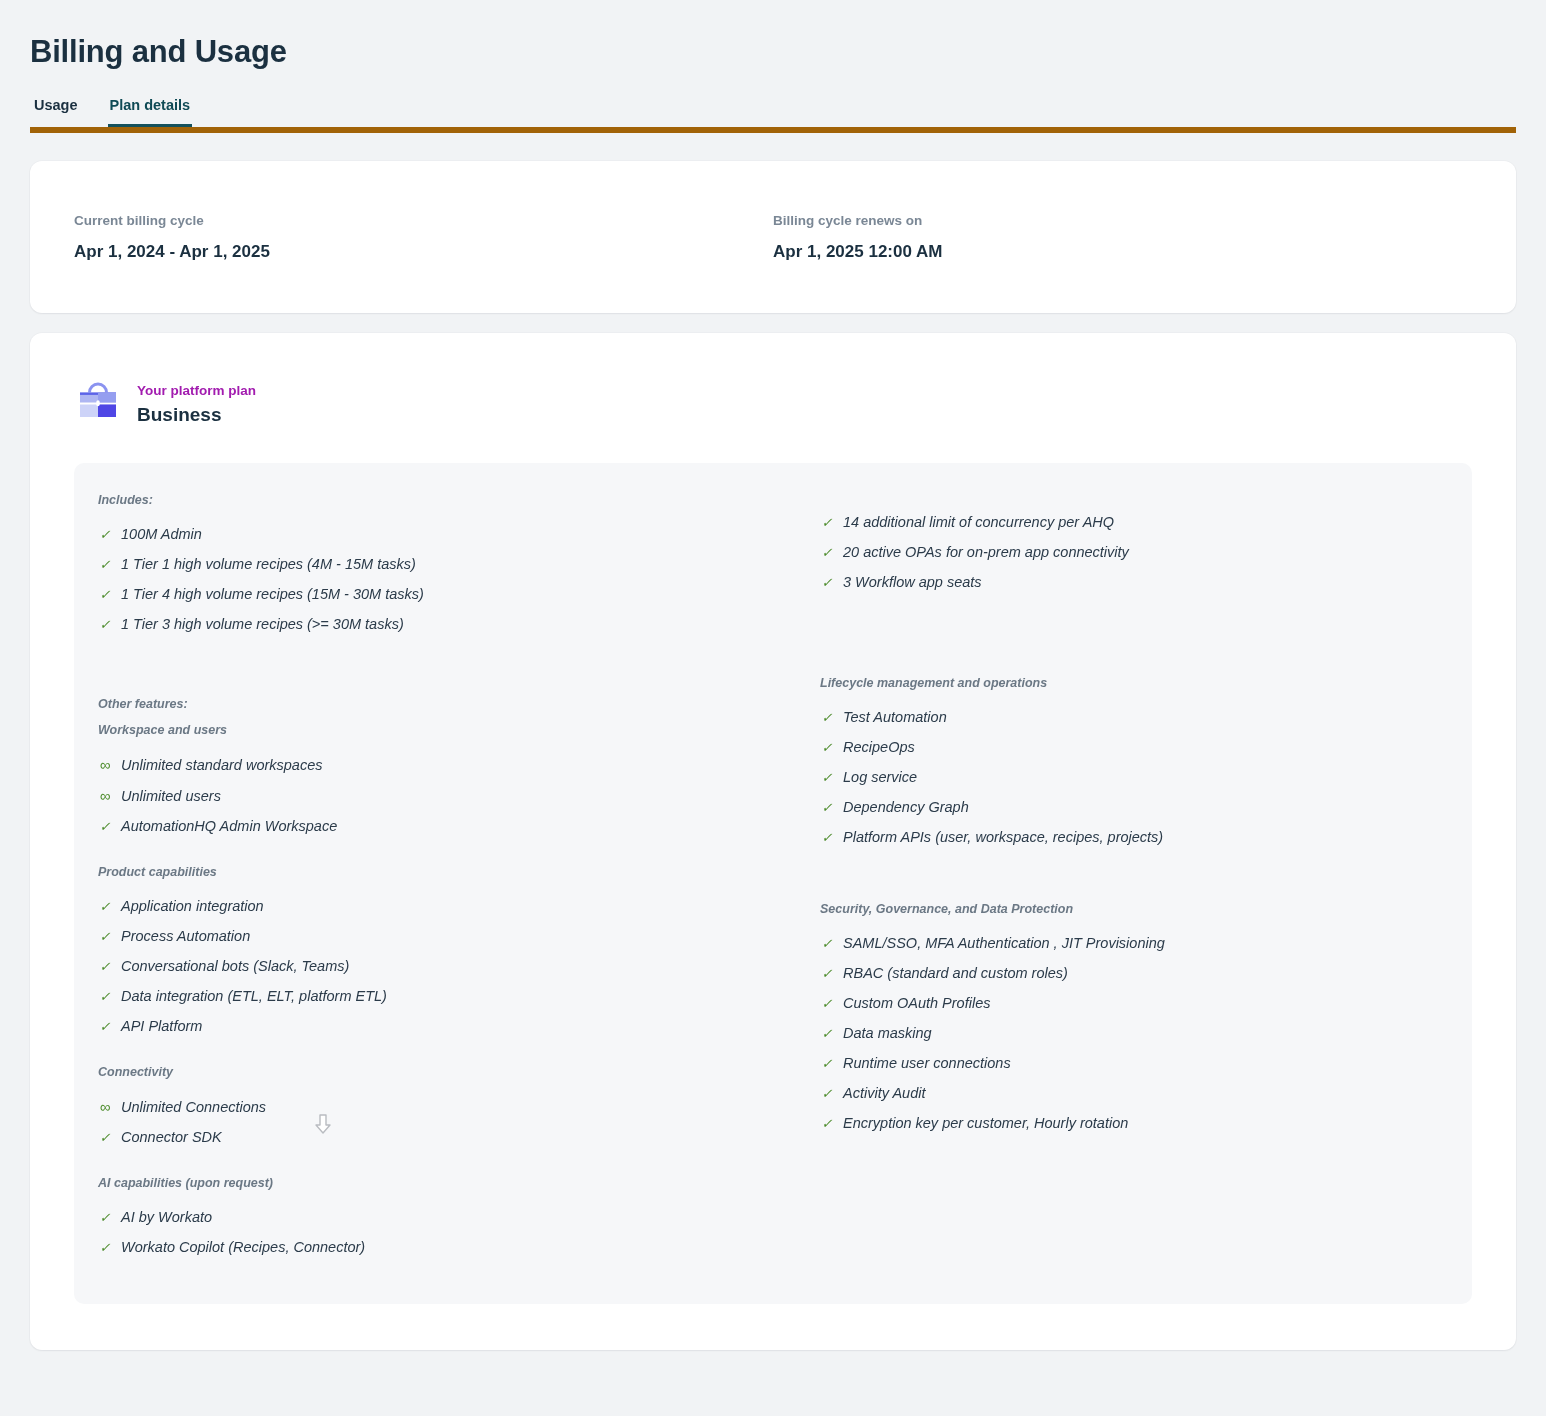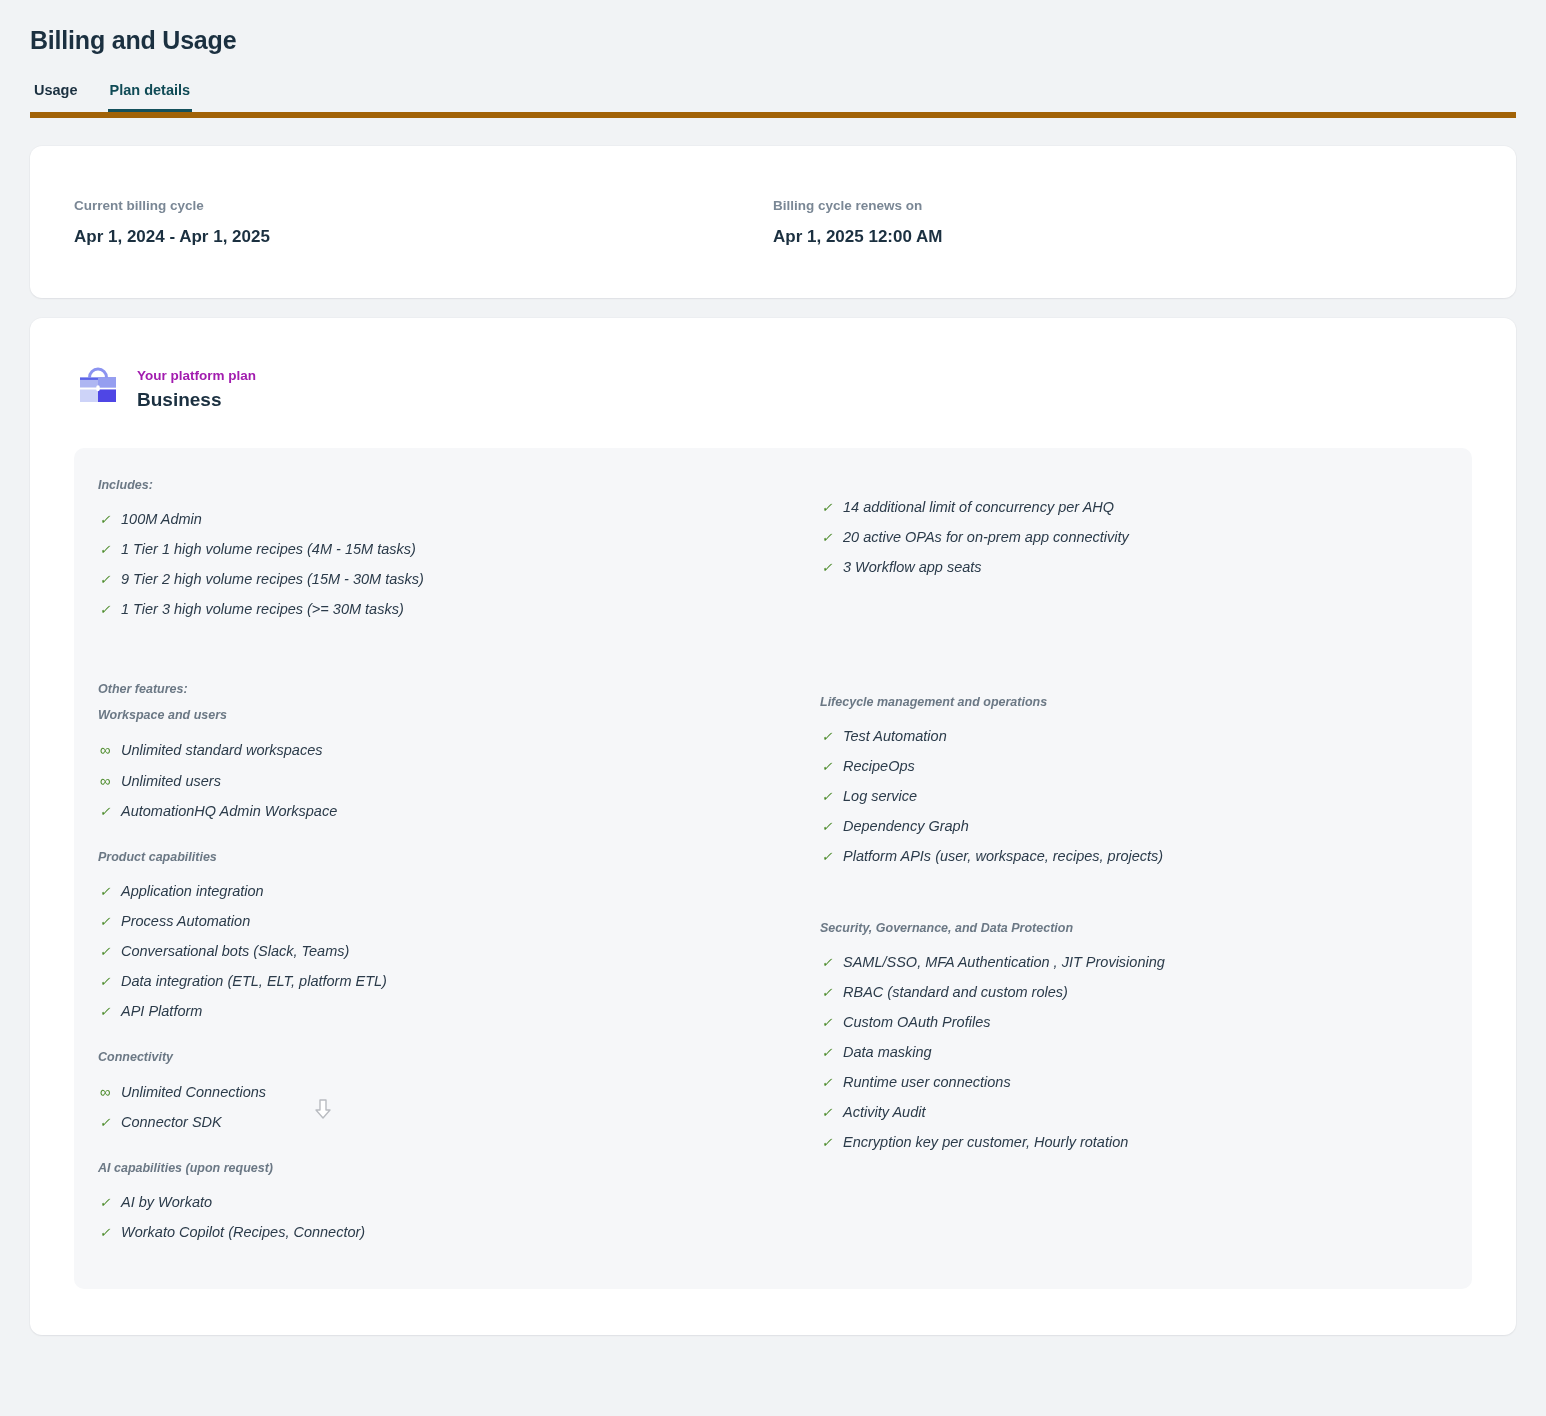--- a/index.html
+++ b/index.html
@@ -12,25 +12,25 @@
     background: #f1f3f5;
     font-family: "Liberation Sans", sans-serif;
     color: #1f2d3d;
     overflow: hidden;
   }
 
   .page { padding: 0 30px; }
 
   
   .page-title {
-    font-size: 25px;
+    font-size: 31px;
     font-weight: bold;
     color: #1b3040;
     letter-spacing: -0.2px;
-    padding-top: 26px;
+    padding-top: 34px;
     margin: 0 0 0 0;
   }
 
   .tabs {
     display: flex;
     align-items: flex-end;
     gap: 28px;
     margin-top: 26px;
     border-bottom: 6px solid #a16207;
     padding-left: 2px;
@@ -204,21 +204,21 @@
           <li>
             <span class="bullet-icon">✓</span>
             <span>100M Admin</span>
           </li>
           <li>
             <span class="bullet-icon">✓</span>
             <span>1 Tier 1 high volume recipes (4M - 15M tasks)</span>
           </li>
           <li>
             <span class="bullet-icon">✓</span>
-            <span>9 Tier 2 high volume recipes (15M - 30M tasks)</span>
+            <span>1 Tier 4 high volume recipes (15M - 30M tasks)</span>
           </li>
           <li>
             <span class="bullet-icon">✓</span>
             <span>1 Tier 3 high volume recipes (&gt;= 30M tasks)</span>
           </li>
         </ul>
 
         <div class="section-heading gap-lg">Other features:</div>
 
         <div class="section-heading">Workspace and users</div>
@@ -296,21 +296,21 @@
           <li>
             <span class="bullet-icon">✓</span>
             <span>20 active OPAs for on-prem app connectivity</span>
           </li>
           <li>
             <span class="bullet-icon">✓</span>
             <span>3 Workflow app seats</span>
           </li>
         </ul>
 
-        <div class="section-heading" style="margin-top:113px">Lifecycle management and operations</div>
+        <div class="section-heading" style="margin-top:79px">Lifecycle management and operations</div>
         <ul class="feature-list">
           <li>
             <span class="bullet-icon">✓</span>
             <span>Test Automation</span>
           </li>
           <li>
             <span class="bullet-icon">✓</span>
             <span>RecipeOps</span>
           </li>
           <li>

